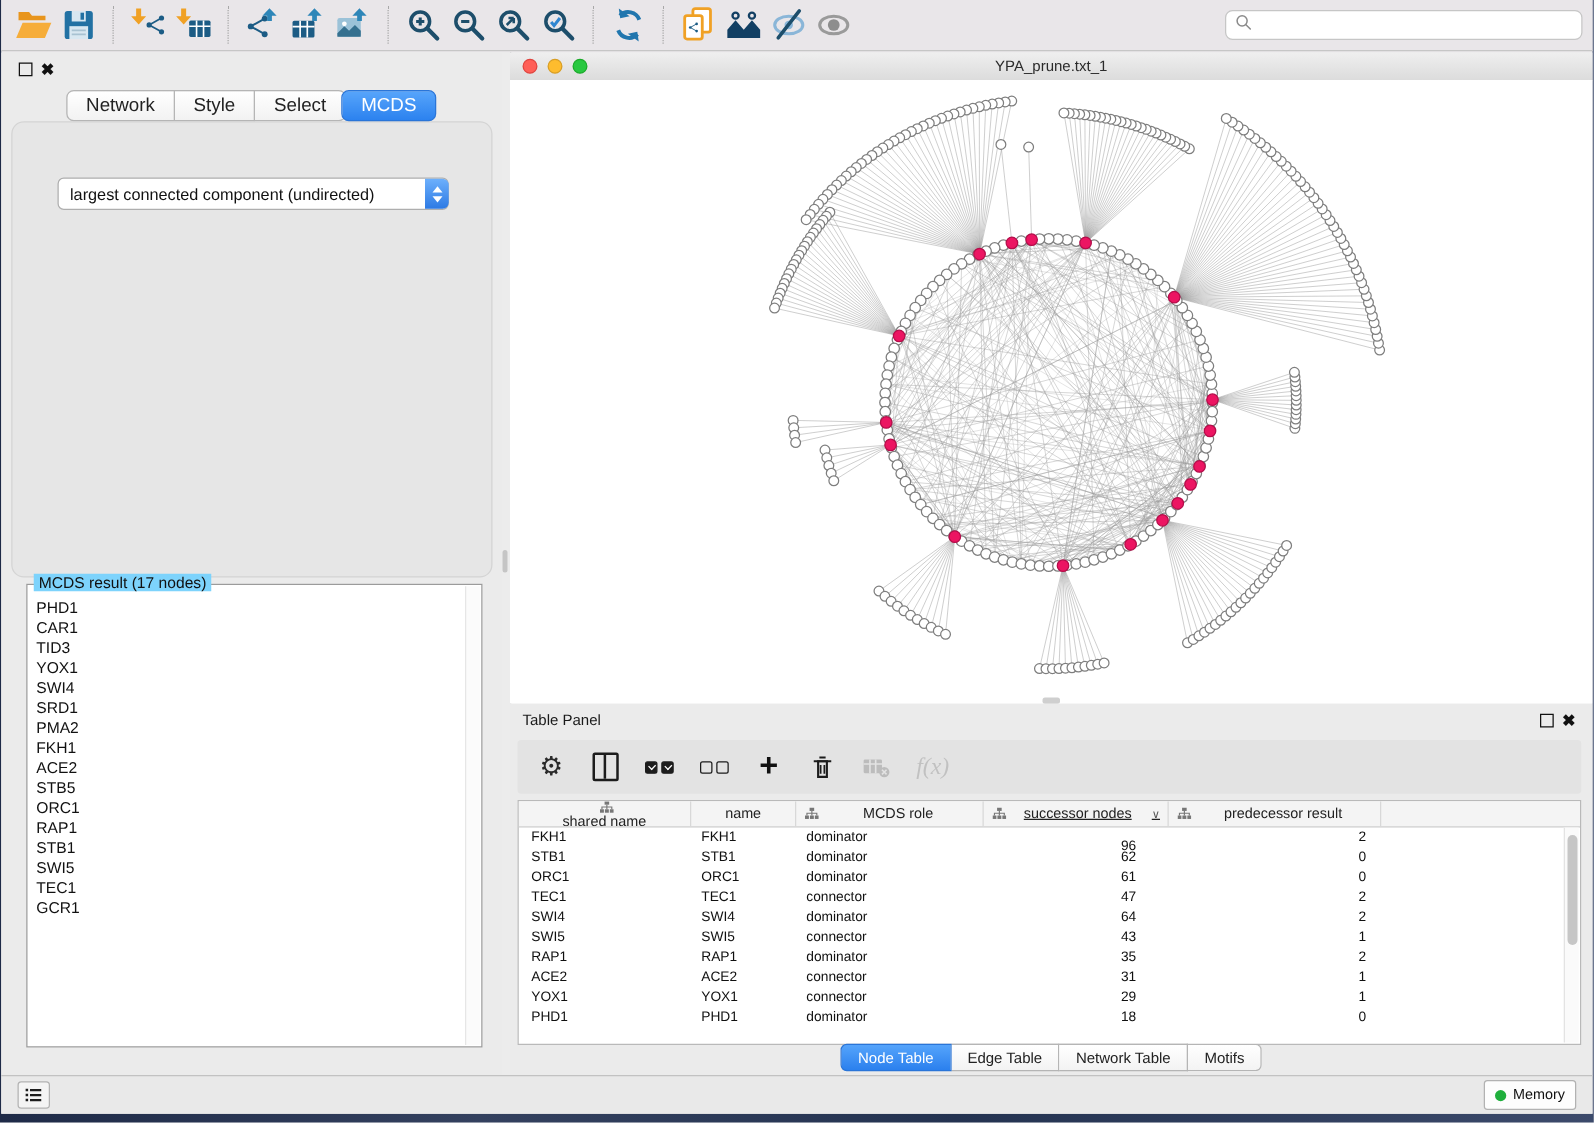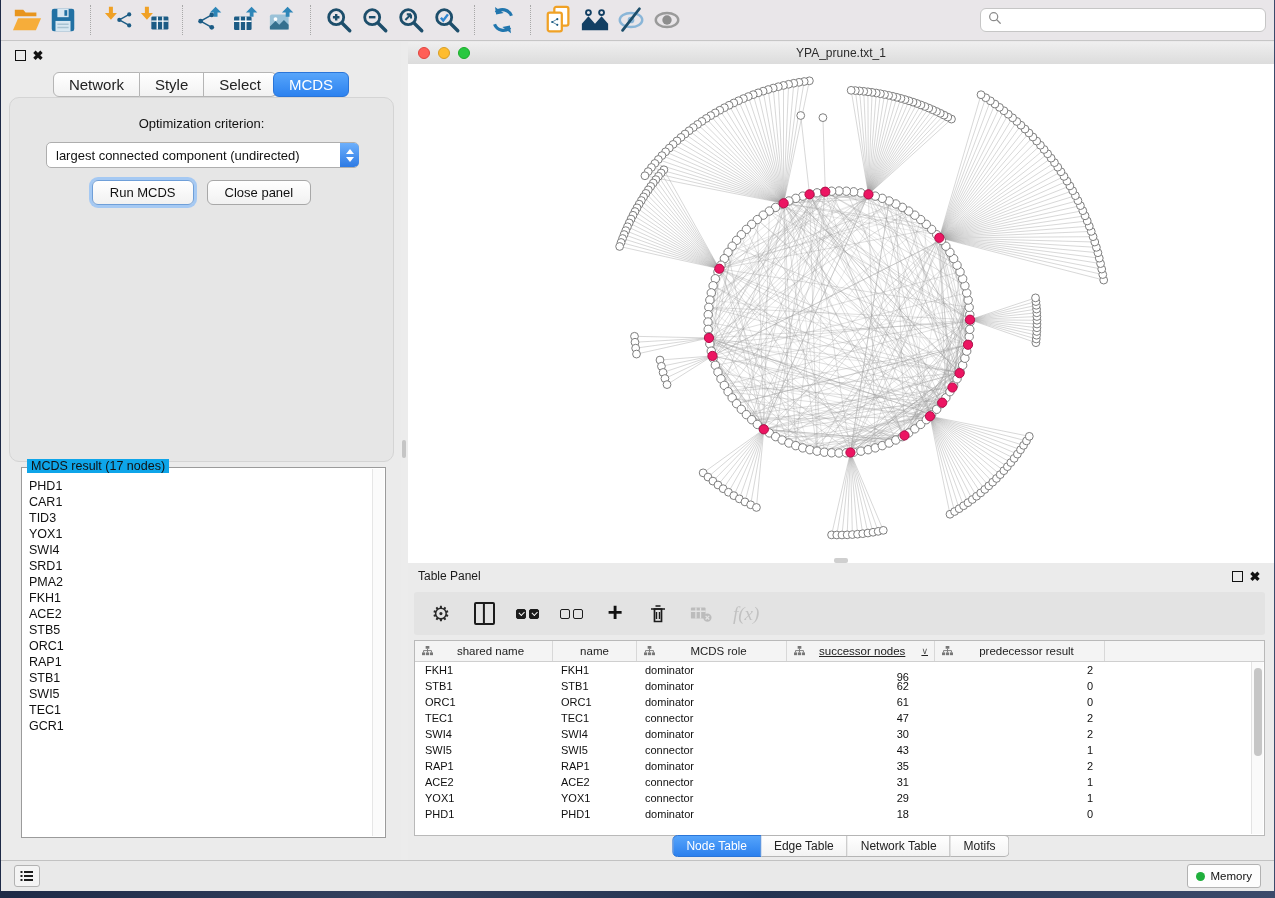--- a/index.html
+++ b/index.html
@@ -46,21 +46,21 @@
   .stepper{width:19px;height:24px;margin-right:-1px;border-radius:0 5px 5px 0;
     background:linear-gradient(#6db0fc,#2d7ae4);display:flex;flex-direction:column;align-items:center;justify-content:center;gap:3px}
   .tri-up{width:0;height:0;border-left:4px solid transparent;border-right:4px solid transparent;border-bottom:5px solid #fff}
   .tri-down{width:0;height:0;border-left:4px solid transparent;border-right:4px solid transparent;border-top:5px solid #fff}
   #cp-buttons{position:absolute;left:0;right:0;top:82px;display:flex;justify-content:center;gap:13px}
   .cp-btn{font-size:13px;color:#111;padding:4px 17px;background:linear-gradient(#ffffff,#f1f1f1);
     border:1px solid #a8a8a8;border-radius:6px;cursor:pointer;font-family:inherit}
   .cp-btn.focused{box-shadow:0 0 0 3px #a5c9f3;border-color:#6f9fd8}
 
   #mcds-group{position:absolute;left:20px;right:15px;top:425px;bottom:22px;border:1px solid #9b9b9b;background:#fff}
-  #mcds-legend{position:absolute;top:-9px;left:5px;background:#0ea5e9;padding:0 4px;font-size:12.5px;color:#111}
+  #mcds-legend{position:absolute;top:-9px;left:5px;background:#7dd3fc;padding:0 4px;font-size:12.5px;color:#111}
   #mcds-list{position:absolute;left:1px;right:13px;top:4px;bottom:1px;overflow:hidden;
     font-size:12.5px;color:#111;padding:6px 0 0 6px;line-height:16px}
   #mcds-scroll{position:absolute;right:1px;top:1px;bottom:1px;width:11px;background:#fbfbfb;border-left:1px solid #e6e6e6}
 
   
   #v-split{position:absolute;left:400px;top:42px;width:7px;bottom:31px;background:#ececec;
     border-right:1px solid #a9a9a9;cursor:col-resize}
   #v-split .grip{position:absolute;top:398px;left:1px;width:4px;height:18px;background:#c5c5c5;border-radius:2px}
 
   
@@ -291,31 +291,26 @@
       <span class="pt-btn close-glyph">✖</span>
     </div>
     <div id="cp-tabs">
         <div class="seg">Network</div>
         <div class="seg">Style</div>
         <div class="seg last-plain">Select</div>
         <div class="seg active">MCDS</div>
       </div>
 
     <div id="cp-box">
-      <div id="opt-label">Optimization criterion:</div>
       <div id="opt-select">
         <span class="sel-text">largest connected component (undirected)</span>
         <span class="stepper">
             <span class="tri-up"></span>
             <span class="tri-down"></span>
           </span>
-      </div>
-      <div id="cp-buttons">
-        <button class="cp-btn focused">Run MCDS</button>
-        <button class="cp-btn">Close panel</button>
       </div>
     </div>
 
     <div id="mcds-group">
       <span id="mcds-legend">MCDS result (17 nodes)</span>
       <div id="mcds-list">
           <div>PHD1</div>
           <div>CAR1</div>
           <div>TID3</div>
           <div>YOX1</div>
@@ -1253,21 +1248,21 @@
               <circle cx="19" cy="13" r="4.5" fill="#8f8f8f"></circle>
               <path d="M17 11l4 4M21 11l-4 4" stroke="#e3e3e3" stroke-width="1.4"></path>
             </svg>
           </div>
           <div class="tpt-btn disabled">
             <span class="fx-glyph">f(x)</span>
           </div>
         </div>
       <div id="tp-table">
         <div id="tbl-header">
-            <div class="th" style="width: 138px;">
+            <div class="th" style="width: 138px; flex-direction: column;">
               <svg class="tree-ic" width="11" height="11" viewBox="0 0 12 12">
                 <g fill="#777">
                   <rect x="4" y="0" width="4" height="3"></rect>
                   <rect x="0" y="7" width="3.4" height="3"></rect>
                   <rect x="4.3" y="7" width="3.4" height="3"></rect>
                   <rect x="8.6" y="7" width="3.4" height="3"></rect>
                 </g>
                 <path d="M6 3v2M1.7 7V5h8.6v2M6 5v2" stroke="#777" fill="none"></path>
               </svg>
               <span class="th-label">shared name</span>
@@ -1339,21 +1334,21 @@
               <div class="td" style="width: 138px; text-align: left; padding-left: 10px; padding-right: 0px;">TEC1</div>
               <div class="td" style="width: 84px; text-align: left; padding-left: 8px; padding-right: 0px;">TEC1</div>
               <div class="td" style="width: 150px; text-align: left; padding-left: 8px; padding-right: 0px;">connector</div>
               <div class="td" style="width: 148px; text-align: right; padding-left: 0px; padding-right: 26px;">47</div>
               <div class="td" style="width: 170px; text-align: right; padding-left: 0px; padding-right: 12px;">2</div>
             </div>
             <div class="tr">
               <div class="td" style="width: 138px; text-align: left; padding-left: 10px; padding-right: 0px;">SWI4</div>
               <div class="td" style="width: 84px; text-align: left; padding-left: 8px; padding-right: 0px;">SWI4</div>
               <div class="td" style="width: 150px; text-align: left; padding-left: 8px; padding-right: 0px;">dominator</div>
-              <div class="td" style="width: 148px; text-align: right; padding-left: 0px; padding-right: 26px;">30</div>
+              <div class="td" style="width: 148px; text-align: right; padding-left: 0px; padding-right: 26px;">64</div>
               <div class="td" style="width: 170px; text-align: right; padding-left: 0px; padding-right: 12px;">2</div>
             </div>
             <div class="tr">
               <div class="td" style="width: 138px; text-align: left; padding-left: 10px; padding-right: 0px;">SWI5</div>
               <div class="td" style="width: 84px; text-align: left; padding-left: 8px; padding-right: 0px;">SWI5</div>
               <div class="td" style="width: 150px; text-align: left; padding-left: 8px; padding-right: 0px;">connector</div>
               <div class="td" style="width: 148px; text-align: right; padding-left: 0px; padding-right: 26px;">43</div>
               <div class="td" style="width: 170px; text-align: right; padding-left: 0px; padding-right: 12px;">1</div>
             </div>
             <div class="tr">

